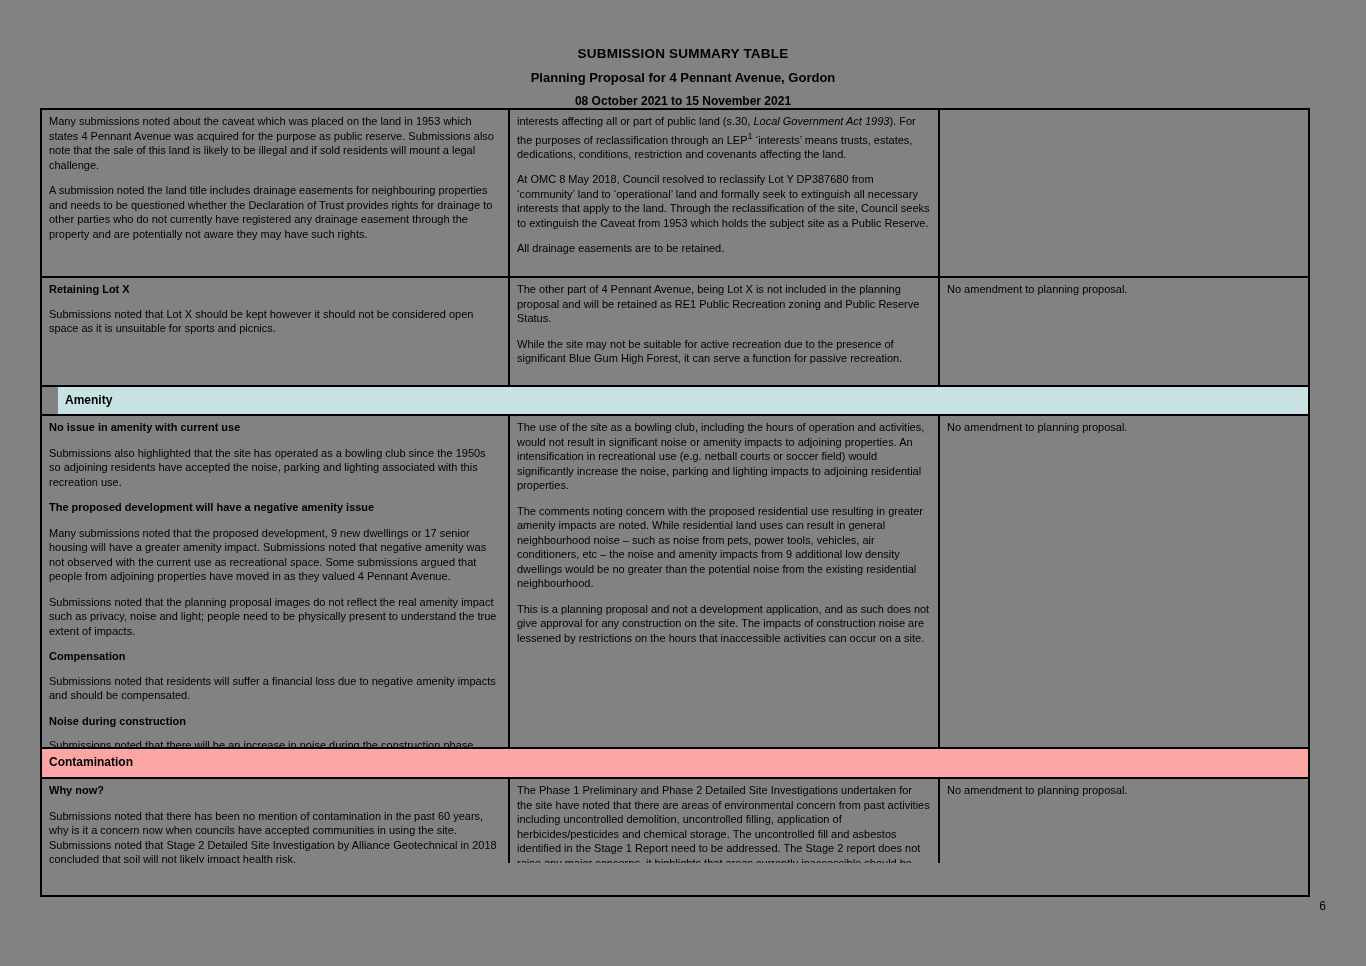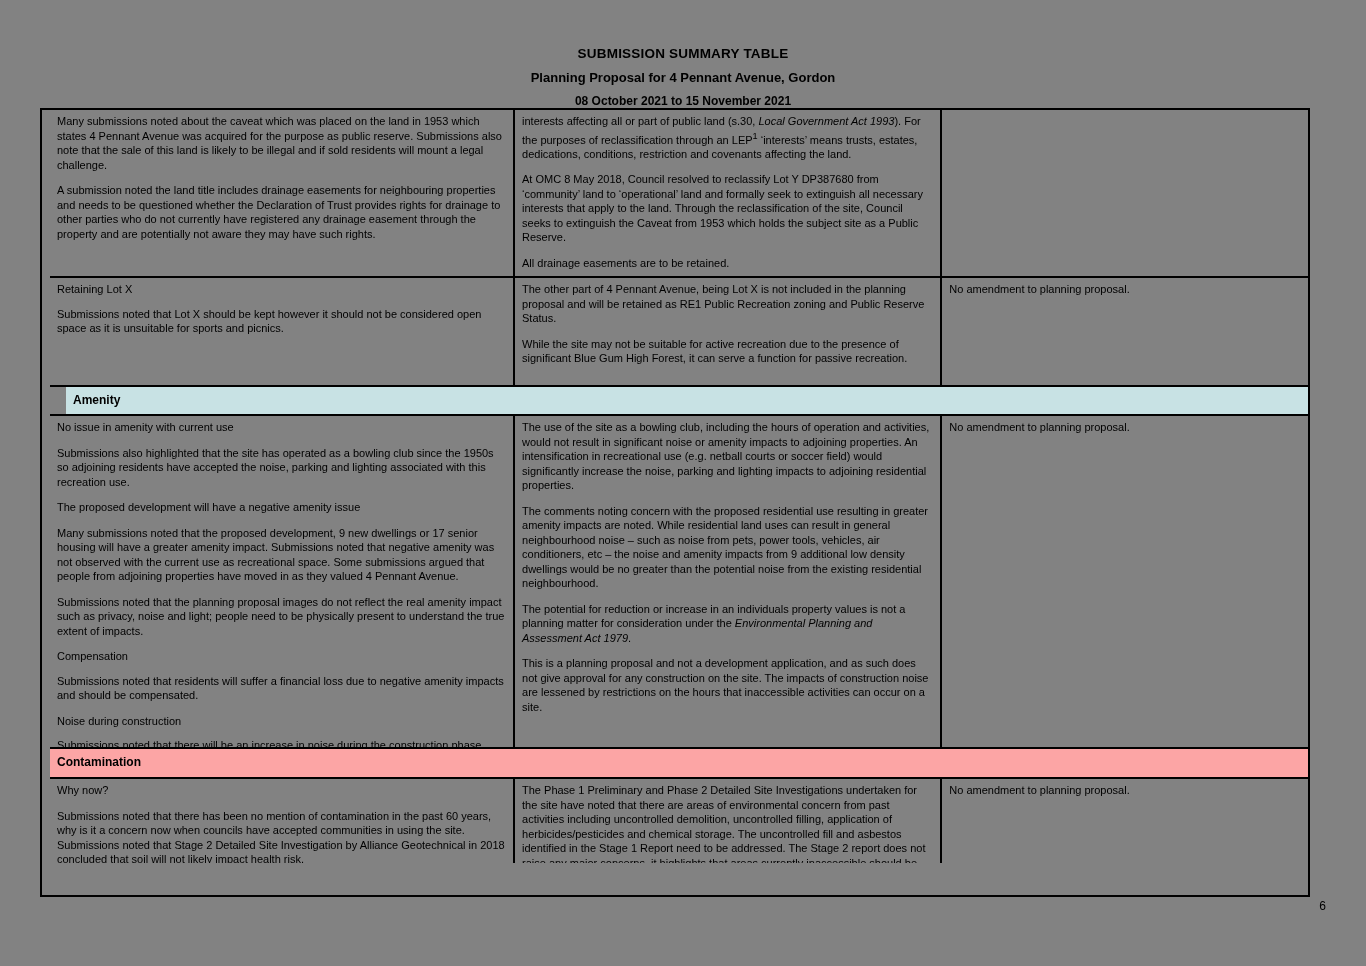--- a/index.html
+++ b/index.html
@@ -18,39 +18,39 @@
   .title-line1{font-size:13.5px;margin:0 0 9px 0;letter-spacing:.2px;}
   .title-line2{font-size:13px;margin:0 0 9px 0;}
   .title-line3{font-size:12px;margin:0;}
   .doc-table{
     position:absolute;left:40px;top:108px;
     width:1270px;height:789px;
     border:2px solid #000;
     box-sizing:border-box;
     background:transparent;
   }
-  .trow{display:flex;box-sizing:border-box;overflow:hidden;border-bottom:2px solid #000;margin-left:8px;}
+  .trow{display:flex;box-sizing:border-box;overflow:hidden;border-bottom:2px solid #000;}
   .trow:last-child{border-bottom:none;}
   .r1{height:168px;}
   .r2{height:109px;}
   .rsec{height:29px;padding-left:16px;}
   .r4{height:333px;}
   .rsec2{height:30px;}
   .r6{height:84px;}
   .cell{
     box-sizing:border-box;overflow:hidden;
     padding:4px 8px 4px 7px;
     font-size:11px;line-height:14.5px;
   }
   .c1{width:468px;border-right:2px solid #000;}
   .c2{width:430px;border-right:2px solid #000;}
   .c3{width:368px;}
   .cell p{margin:0 0 11px 0;}
   .cell p:last-child{margin-bottom:0;}
-  .bh{font-weight:normal;margin:0;}
+  .bh{font-weight:bold;margin:0;}
   .bh.gap-after{margin-bottom:10px;}
   .bh.gap-before{margin-top:10px;}
   .sec-header{
     width:100%;box-sizing:border-box;
     font-weight:bold;font-size:12px;
     padding:6px 7px 4px 7px;
   }
   .sec-amenity{background:#c8e2e4;}
   .sec-contamination{background:#fca5a5;}
   .page-number{
@@ -107,21 +107,20 @@
       <p>Many submissions noted that the proposed development, 9 new dwellings or 17 senior housing will have a greater amenity impact. Submissions noted that negative amenity was not observed with the current use as recreational space. Some submissions argued that people from adjoining properties have moved in as they valued 4 Pennant Avenue.</p>
       <p>Submissions noted that the planning proposal images do not reflect the real amenity impact such as privacy, noise and light; people need to be physically present to understand the true extent of impacts.</p>
       <p class="bh gap-before gap-after">Compensation</p>
       <p>Submissions noted that residents will suffer a financial loss due to negative amenity impacts and should be compensated.</p>
       <p class="bh gap-after">Noise during construction</p>
       <p>Submissions noted that there will be an increase in noise during the construction phase.</p>
     </div>
     <div class="cell c2">
       <p>The use of the site as a bowling club, including the hours of operation and activities, would not result in significant noise or amenity impacts to adjoining properties. An intensification in recreational use (e.g. netball courts or soccer field) would significantly increase the noise, parking and lighting impacts to adjoining residential properties.</p>
       <p>The comments noting concern with the proposed residential use resulting in greater amenity impacts are noted. While residential land uses can result in general neighbourhood noise – such as noise from pets, power tools, vehicles, air conditioners, etc – the noise and amenity impacts from 9 additional low density dwellings would be no greater than the potential noise from the existing residential neighbourhood.</p>
-      <p><span>The potential for reduction or increase in an individuals property values is not a planning matter for consideration under the </span><i>Environmental Planning and Assessment Act 1979</i><span>.</span></p>
       <p>This is a planning proposal and not a development application, and as such does not give approval for any construction on the site. The impacts of construction noise are lessened by restrictions on the hours that inaccessible activities can occur on a site.</p>
     </div>
     <div class="cell c3">No amendment to planning proposal.</div>
   </div>
 
   <div class="trow rsec2">
     <div class="sec-header sec-contamination">Contamination</div>
   </div>
 
   <div class="trow r6">

